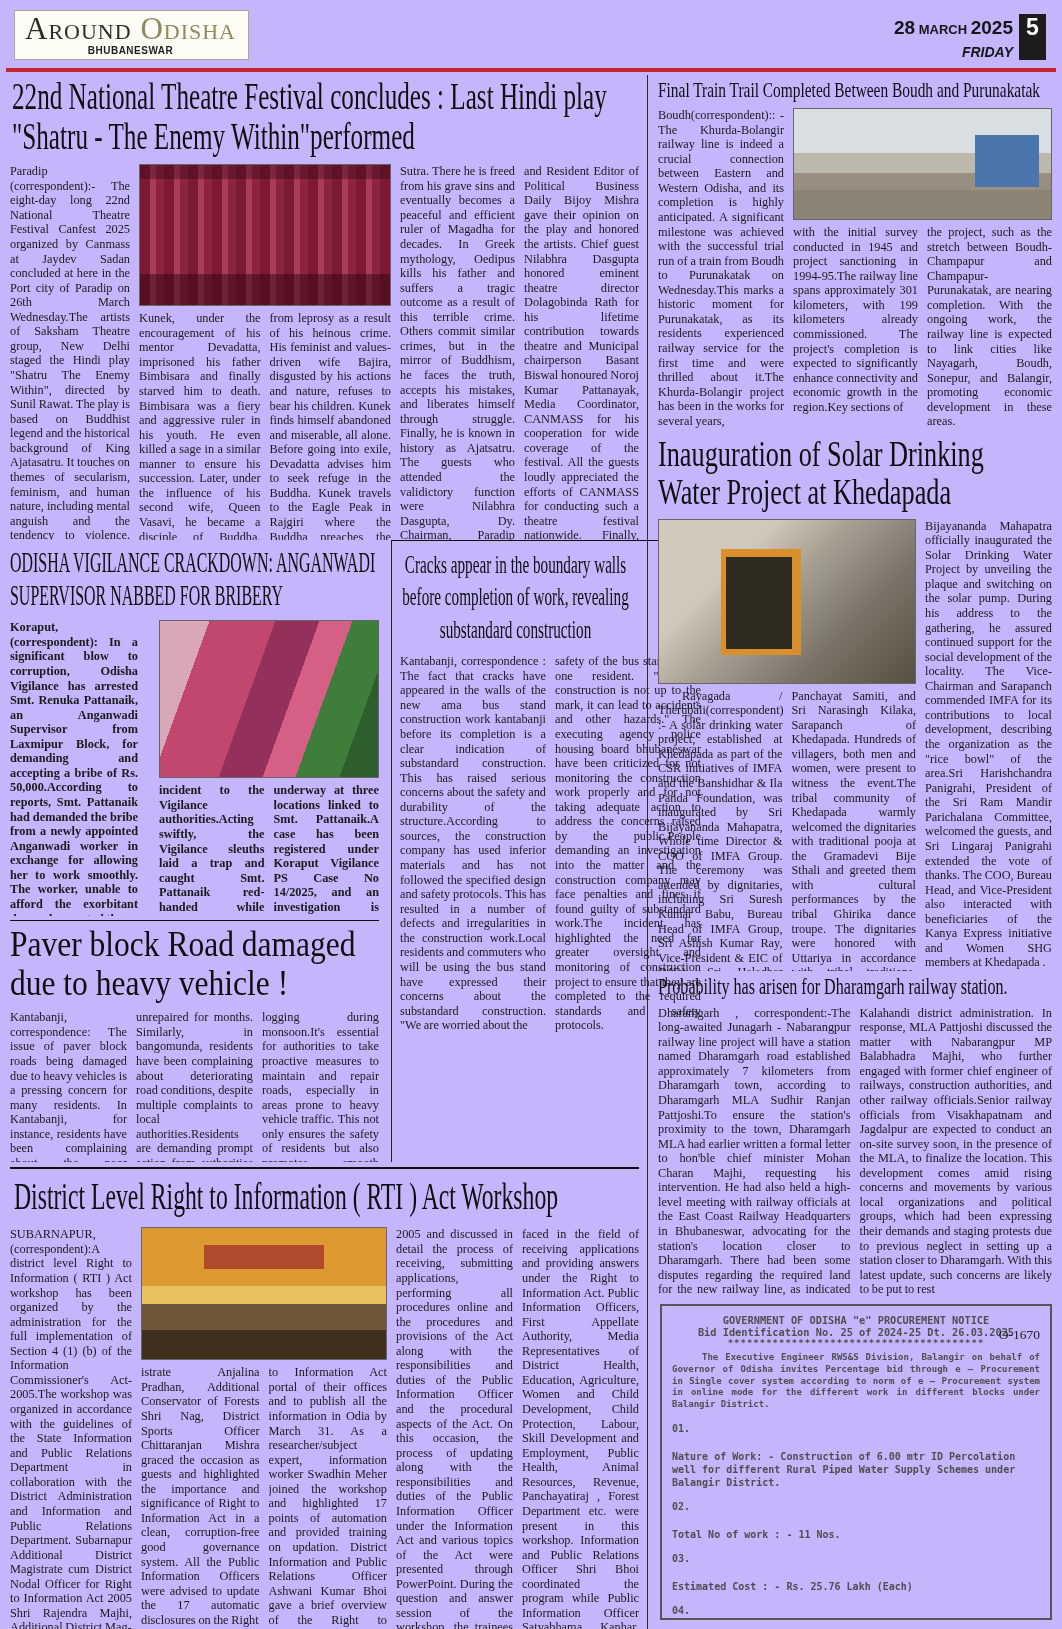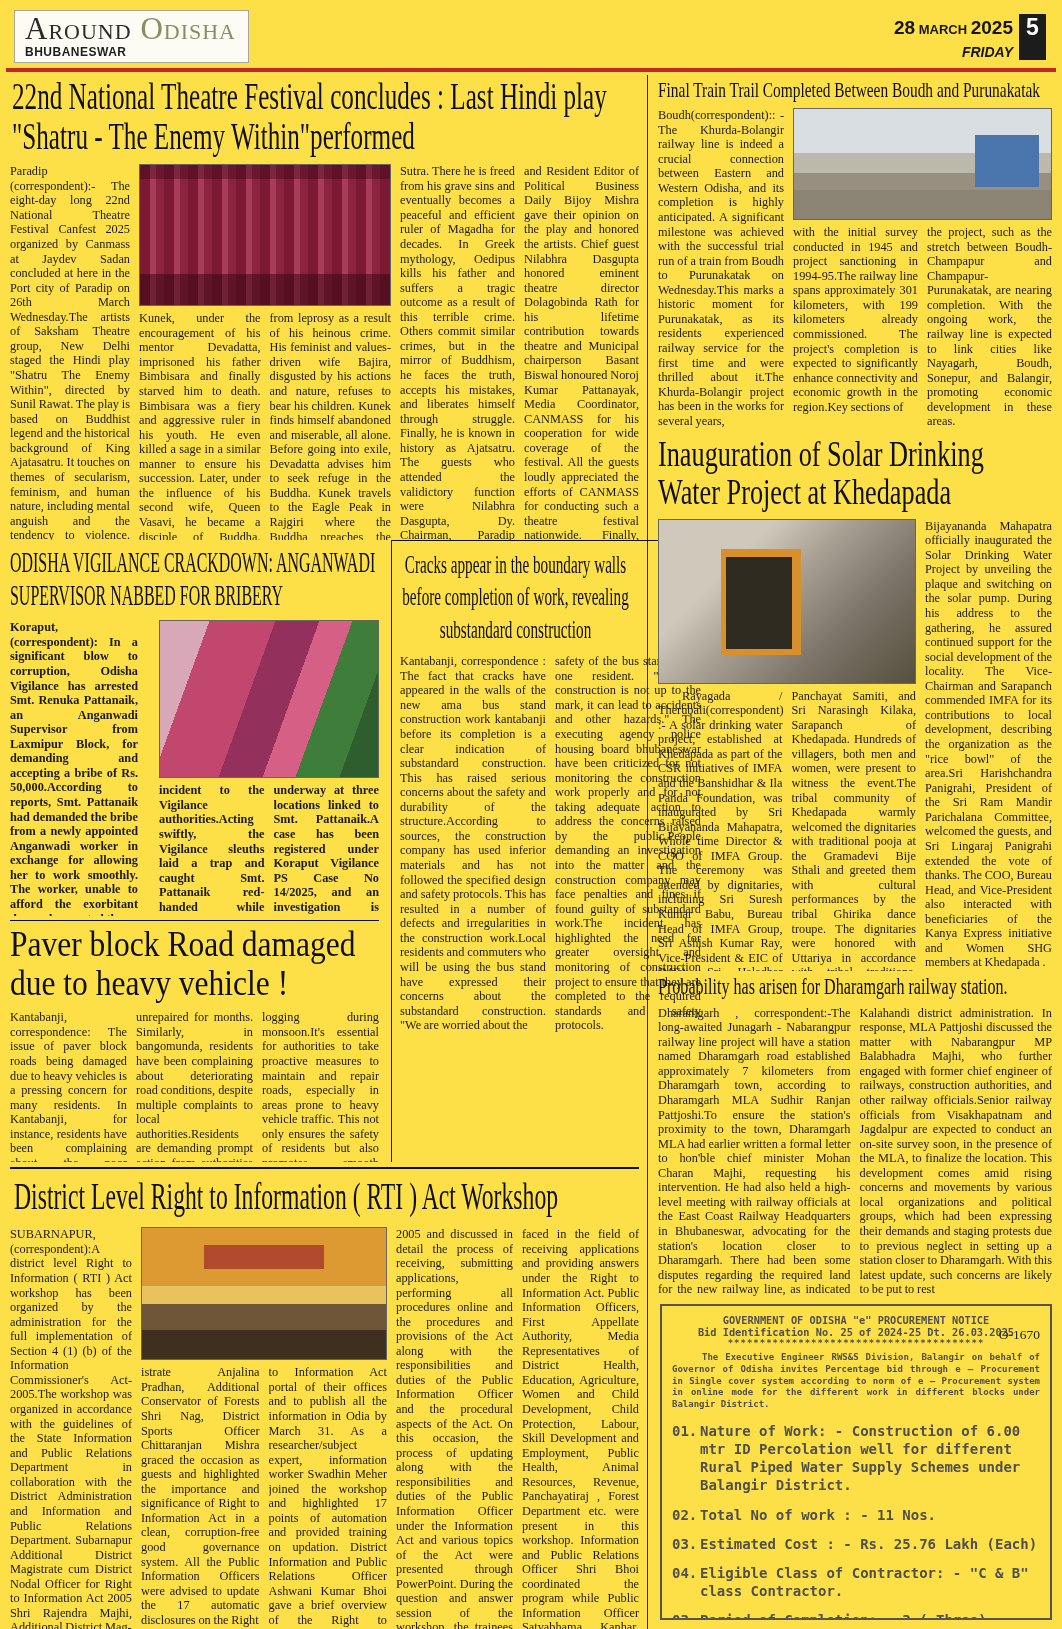--- a/index.html
+++ b/index.html
@@ -1,25 +1,25 @@
 <!DOCTYPE html>
 <html><head>
 <meta charset="utf-8">
 <style>
   * { box-sizing: border-box; margin: 0; padding: 0; }
   body { background:#8a8a8a; font-family:"Liberation Serif","DejaVu Serif",serif; }
-  .page { width:1062px; height:1629px; background:#fde047; margin:0 auto; overflow:hidden; color:#161616; position:relative; }
+  .page { width:1062px; height:1629px; background:#c4b5fd; margin:0 auto; overflow:hidden; color:#161616; position:relative; }
 
   
   .hdr { display:flex; justify-content:space-between; align-items:flex-start; padding:10px 16px 4px 14px; height:66px; }
   .logo-box { border:1px solid #a9a69a; background:#fcfbf4; padding:2px 12px 3px 10px; }
   .logo-line { font-size:31px; line-height:1.0; letter-spacing:1px; }
   .logo-w1 { font-variant:small-caps; color:#2b2b28; }
   .logo-w2 { font-variant:small-caps; color:#8c8c60; }
-  .logo-sub { text-align:left; font-family:"Liberation Sans",sans-serif; font-weight:bold; font-size:12px; letter-spacing:.5px; color:#1e1e1e; margin-top:1px; }
+  .logo-sub { text-align:center; font-family:"Liberation Sans",sans-serif; font-weight:bold; font-size:10px; letter-spacing:.5px; color:#1e1e1e; margin-top:1px; }
   .hdr-right { display:flex; gap:6px; }
   .date-col { text-align:right; font-family:"Liberation Sans",sans-serif; font-weight:bold; padding-top:7px; }
   .date-line { font-size:13px; }
   .date-line .big { font-size:19px; }
   .weekday { font-size:14px; margin-top:5px;font-style:italic; }
   .pagebox { width:27px; height:46px; background:#1c1c1c; color:#fff; font-family:"Liberation Sans",sans-serif; font-weight:bold; font-size:23px; display:flex; justify-content:center; align-items:flex-start; margin-top:4px; }
   .redline { height:4px; background:#c3272b; margin:2px 6px 3px 6px; }
 
   
   .content { display:flex; align-items:stretch; }
@@ -58,21 +58,21 @@
       linear-gradient(180deg,#dd9a33 0 44%,#e9c25f 44% 58%,#6f5638 58% 78%,#3f2f1e 78%); }
 
   
   .ad { border:2px solid #555; margin:8px 0 0 2px; padding:8px 10px 6px; height:316px; overflow:hidden;
         font-family:"DejaVu Sans Mono",monospace; color:#4f4f4f; font-weight:bold; }
   .ad-title { text-align:center; font-size:10.3px; line-height:1.25; }
   .ad-subrow { text-align:center; font-size:10.3px; position:relative; line-height:1.25; }
   .ad-ref { position:absolute; right:0; top:1px; font-family:"Liberation Serif",serif; font-weight:400; font-size:13.5px; color:#222; }
   .ad-stars { text-align:center; font-size:9px; letter-spacing:1px; line-height:.9; }
   .ad-intro { font-size:9px; line-height:1.3; text-indent:30px; margin:5px 0 4px; text-align:justify; }
-  .ad-item { display:flex; font-size:14px; line-height:1.3; margin:11px 0; }
+  .ad-item { display:flex; font-size:10px; line-height:1.3; margin:11px 0;flex-direction:column; }
   .ad-item .no { flex:0 0 28px; }
   .ad-item .tx { flex:1; }
   .ad table { border-collapse:collapse; margin:4px auto 3px; font-size:10px; width:86%;border-radius:25px; }
   .ad th, .ad td { border:1px solid #777; padding:2px 3px; text-align:center; font-weight:bold; line-height:1.25; }
   .ad-note { font-size:9px; line-height:1.3; margin:3px 0 0 28px; }
 </style>
 </head>
 <body>
 
 <div class="page">

